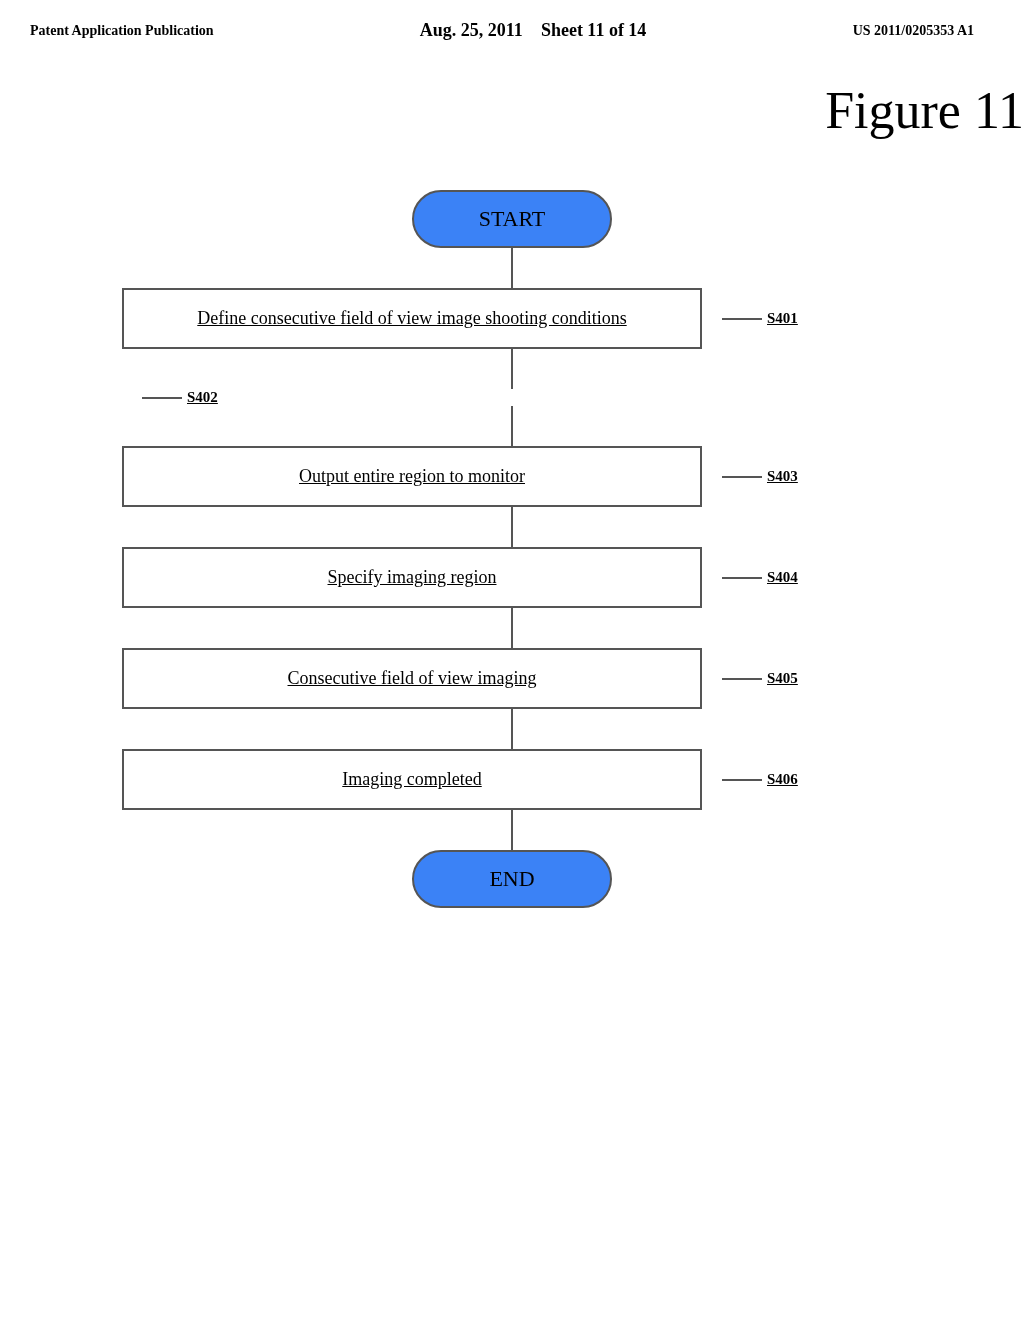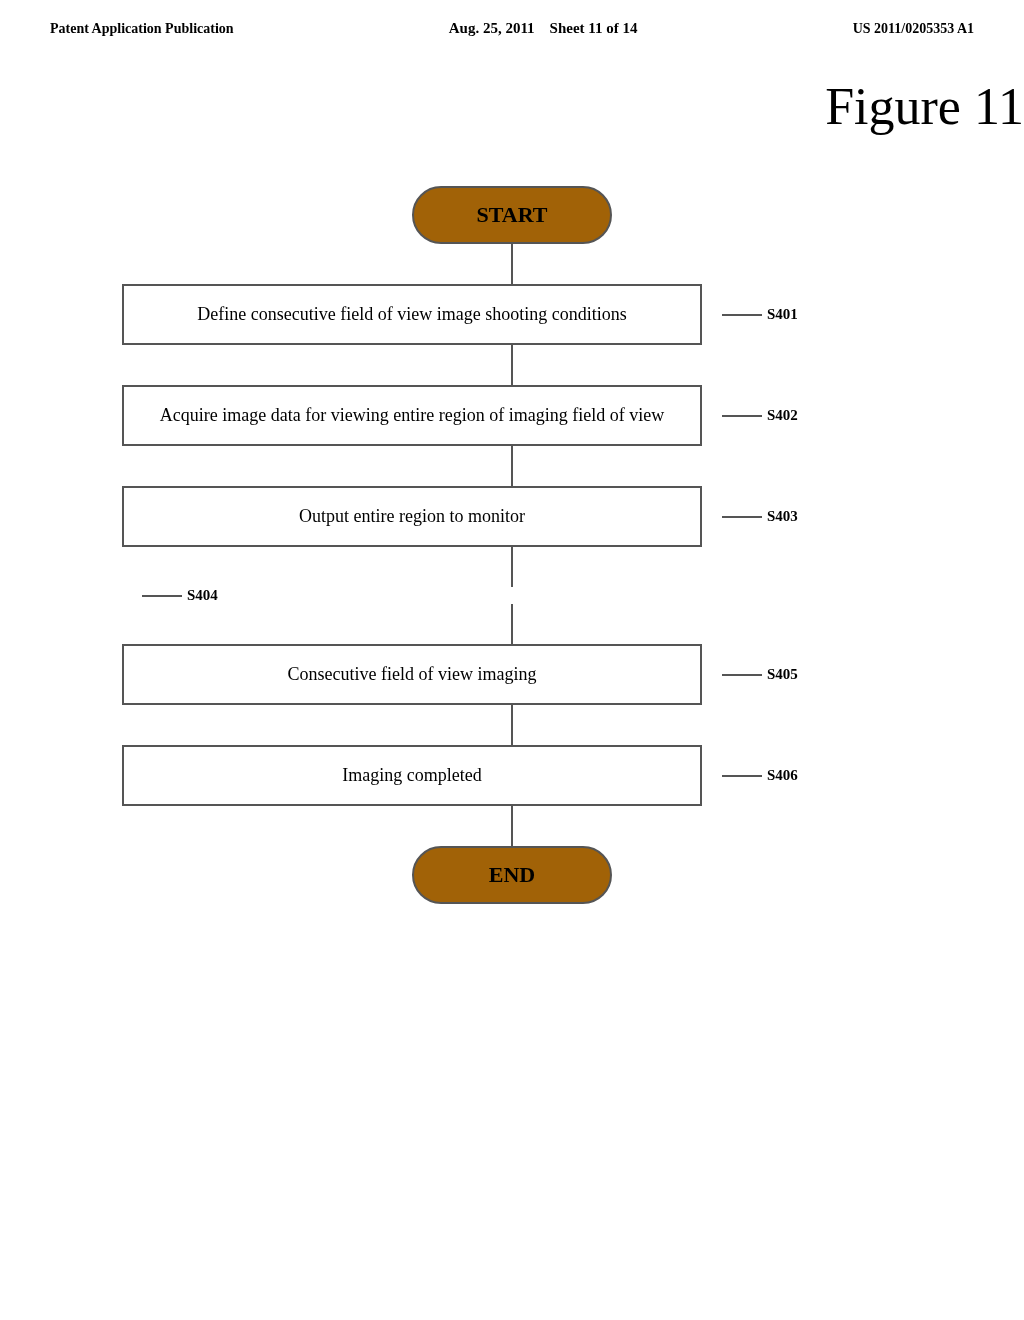--- a/index.html
+++ b/index.html
@@ -14,31 +14,31 @@
       background: #ffffff;
       font-family: 'Times New Roman', Times, serif;
       position: relative;
       overflow: hidden;
     }
 
     .header {
       display: flex;
       justify-content: space-between;
       align-items: center;
-      padding: 20px 50px 10px 50px;
+      padding: 20px 50px 10px 30px;
       font-size: 14px;
       font-weight: bold;
     }
 
     .header-left {
       font-size: 14px;
     }
 
     .header-center {
-      font-size: 15px;
+      font-size: 18px;
       font-family: Liberation Serif, serif;
     }
 
     .header-right {
       font-size: 14px;
     }
 
     .figure-title {
       text-align: right;
       font-size: 52px;
@@ -53,22 +53,22 @@
       align-items: center;
       position: relative;
       padding: 0 80px;
     }
 
     .start-end-shape {
       border: 2px solid #555;
       border-radius: 40px;
       padding: 14px 60px;
       font-size: 22px;
-      font-weight: bold;
-      background: #a16207;
+      font-weight: normal;
+      background: #3b82f6;
       min-width: 200px;
       text-align: center;
       position: relative;
       z-index: 2;
     }
 
     .process-box {
       border: 2px solid #555;
       padding: 18px 30px;
       font-size: 18px;
@@ -86,20 +86,21 @@
       margin: 0 auto;
       position: relative;
       z-index: 1;
     }
 
     .step-row {
       display: flex;
       align-items: center;
       position: relative;
       width: 780px;
+      text-decoration: underline;
     }
 
     .step-label {
       font-size: 15px;
       font-weight: bold;
       margin-left: 20px;
       white-space: nowrap;
       display: flex;
       align-items: center;
     }
@@ -153,38 +154,38 @@
   <div class="step-row">
     <div class="process-box">Define consecutive field of view image shooting conditions</div>
     <div class="step-label">S401</div>
   </div>
 
   <div class="center-box" style="width:780px;">
     <div class="connector-line"></div>
   </div>
 
   <div class="step-row">
-    <div class="process-box">Acquire image data for viewing entire region of imaging field of view</div>
     <div class="step-label">S402</div>
   </div>
 
   <div class="center-box" style="width:780px;">
     <div class="connector-line"></div>
   </div>
 
   <div class="step-row">
     <div class="process-box">Output entire region to monitor</div>
     <div class="step-label">S403</div>
   </div>
 
   <div class="center-box" style="width:780px;">
     <div class="connector-line"></div>
   </div>
 
   <div class="step-row">
+    <div class="process-box">Specify imaging region</div>
     <div class="step-label">S404</div>
   </div>
 
   <div class="center-box" style="width:780px;">
     <div class="connector-line"></div>
   </div>
 
   <div class="step-row">
     <div class="process-box">Consecutive field of view imaging</div>
     <div class="step-label">S405</div>

